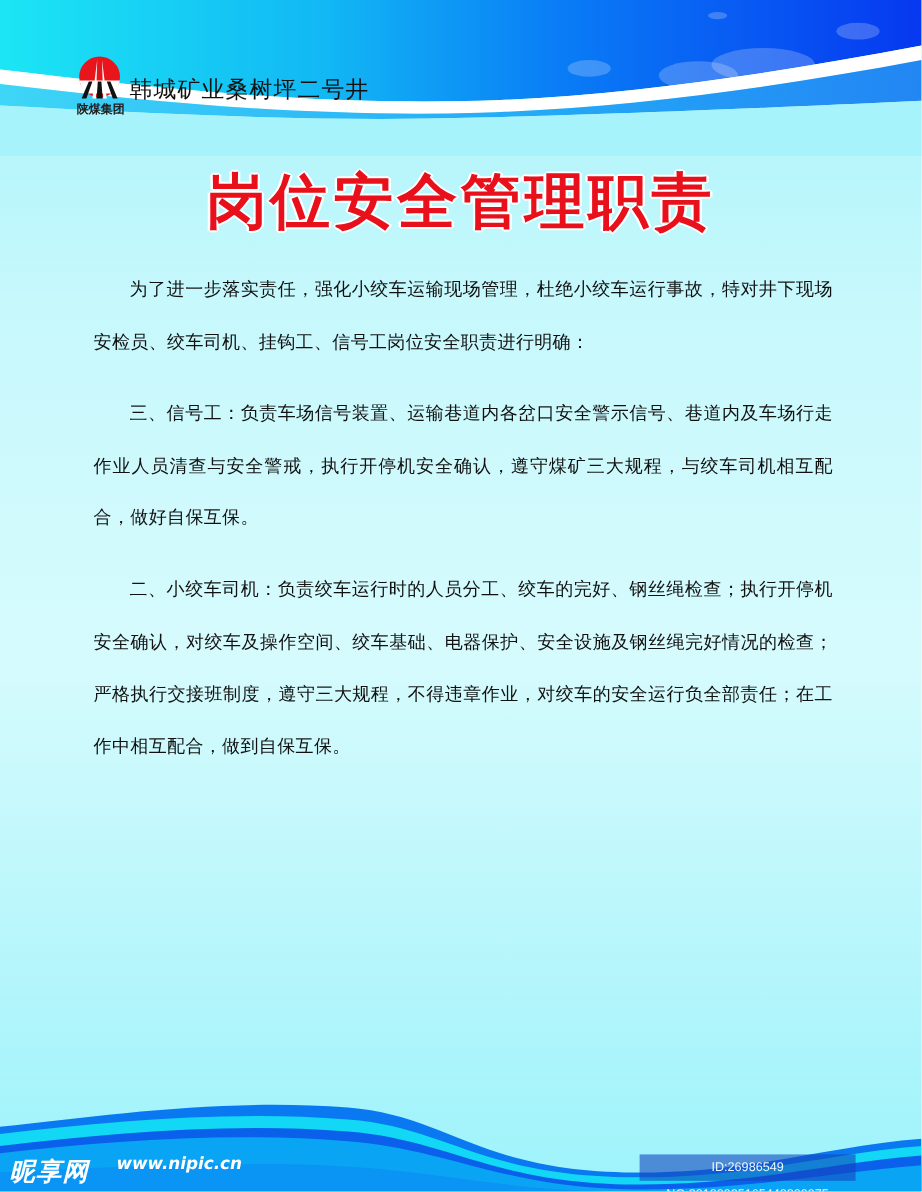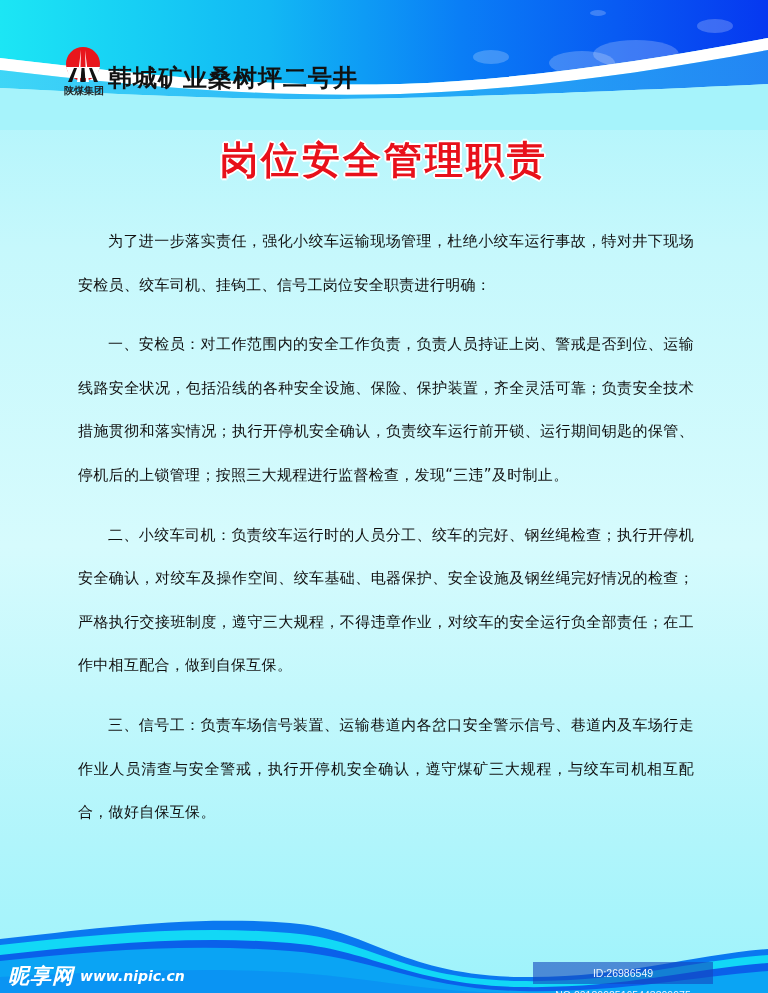--- a/index.html
+++ b/index.html
@@ -37,32 +37,32 @@
       left: 64px; top: 84px;
       font-size: 10px;
       color: #222;
       font-weight: bold;
       letter-spacing: 0px;
       z-index: 2;
     }
     .org-name {
       position: absolute;
       left: 108px; top: 62px;
-      font-size: 24px;
-      font-weight: bold;
+      font-size: 19px;
+      font-weight: normal;
       color: #111;
       letter-spacing: 1px;
       z-index: 2;
     }
     .doc-title {
       position: absolute;
       left: 0; top: 135px;
       width: 768px;
       text-align: center;
-      font-size: 38px;
+      font-size: 50px;
       font-weight: bold;
       color: #e8101a;
       letter-spacing: 3px;
       text-shadow: 1px 1px 0 #fff, -1px -1px 0 #fff, 1px -1px 0 #fff, -1px 1px 0 #fff, 2px 0 0 #fff, -2px 0 0 #fff, 0 2px 0 #fff, 0 -2px 0 #fff;
       z-index: 2;
     }
     .content {
       position: absolute;
       left: 62px; top: 204px;
       width: 648px;
@@ -78,35 +78,36 @@
       text-align: justify;
     }
     .para.extra-indent {
       text-indent: 44px;
     }
     .watermark {
       position: absolute;
       left: 8px; top: 962px;
       z-index: 3;
       display: flex;
-      align-items: center;
+      align-items: flex-start;
       gap: 6px;
     }
     .wm-brand {
       font-size: 21px;
       font-weight: bold;
       font-style: italic;
       color: #ffffff;
       letter-spacing: 1px;
     }
     .wm-url {
       font-size: 14px;
       font-style: italic;
       font-weight: bold;
       color: #ffffff;
+      margin-left: 17px;
     }
     .id-badge {
       position: absolute;
       left: 533px; top: 962px;
       width: 180px; height: 22px;
       background: rgba(20, 70, 190, 0.6);
       color: #eef6ff;
       font-size: 10.5px;
       line-height: 22px;
       text-align: center;
@@ -153,23 +154,22 @@
   <path d="M19.5,22 L18.5,36 L23.5,36 L22.5,22 Z" fill="#111"></path>
 </svg>
 <div class="logo-caption">陕煤集团</div>
 
 <div class="org-name">韩城矿业桑树坪二号井</div>
 
 <h1 class="doc-title" style="margin:0;">岗位安全管理职责</h1>
 
 <div class="content">
   <p class="para">为了进一步落实责任，强化小绞车运输现场管理，杜绝小绞车运行事故，特对井下现场安检员、绞车司机、挂钩工、信号工岗位安全职责进行明确：</p>
-  <p class="para">一、安检员：对工作范围内的安全工作负责，负责人员持证上岗、警戒是否到位、运输线路安全状况，包括沿线的各种安全设施、保险、保护装置，齐全灵活可靠；负责安全技术措施贯彻和落实情况；执行开停机安全确认，负责绞车运行前开锁、运行期间钥匙的保管、停机后的上锁管理；按照三大规程进行监督检查，发现“三违”及时制止。</p>
+  <p class="para">三、信号工：负责车场信号装置、运输巷道内各岔口安全警示信号、巷道内及车场行走作业人员清查与安全警戒，执行开停机安全确认，遵守煤矿三大规程，与绞车司机相互配合，做好自保互保。</p>
   <p class="para">二、小绞车司机：负责绞车运行时的人员分工、绞车的完好、钢丝绳检查；执行开停机安全确认，对绞车及操作空间、绞车基础、电器保护、安全设施及钢丝绳完好情况的检查；严格执行交接班制度，遵守三大规程，不得违章作业，对绞车的安全运行负全部责任；在工作中相互配合，做到自保互保。</p>
-  <p class="para">三、信号工：负责车场信号装置、运输巷道内各岔口安全警示信号、巷道内及车场行走作业人员清查与安全警戒，执行开停机安全确认，遵守煤矿三大规程，与绞车司机相互配合，做好自保互保。</p>
 </div>
 
 <svg class="footer-bg" viewBox="0 0 768 78" preserveAspectRatio="none">
   <path d="M0,24 C90,14 190,0 290,8 C370,14 400,60 520,62 C620,64 690,40 768,34 V78 H0 Z" fill="#0a78f0"></path>
   <path d="M0,30 C90,20 190,10 290,18 C370,24 400,64 520,66 C620,68 690,46 768,40 V78 H0 Z" fill="#12d8f6"></path>
   <path d="M0,40 C90,30 190,20 290,28 C370,34 410,70 520,72 C620,74 690,54 768,48 V78 H0 Z" fill="#0a60ea"></path>
   <path d="M0,46 C90,36 190,28 290,36 C370,42 420,74 520,76 C620,78 690,62 768,56 V78 H0 Z" fill="#0aa4f4"></path>
   <path d="M0,62 C120,56 220,52 300,58 C380,64 430,78 520,78 H0 Z" fill="#0a90f2" opacity="0.8"></path>
 </svg>
 

